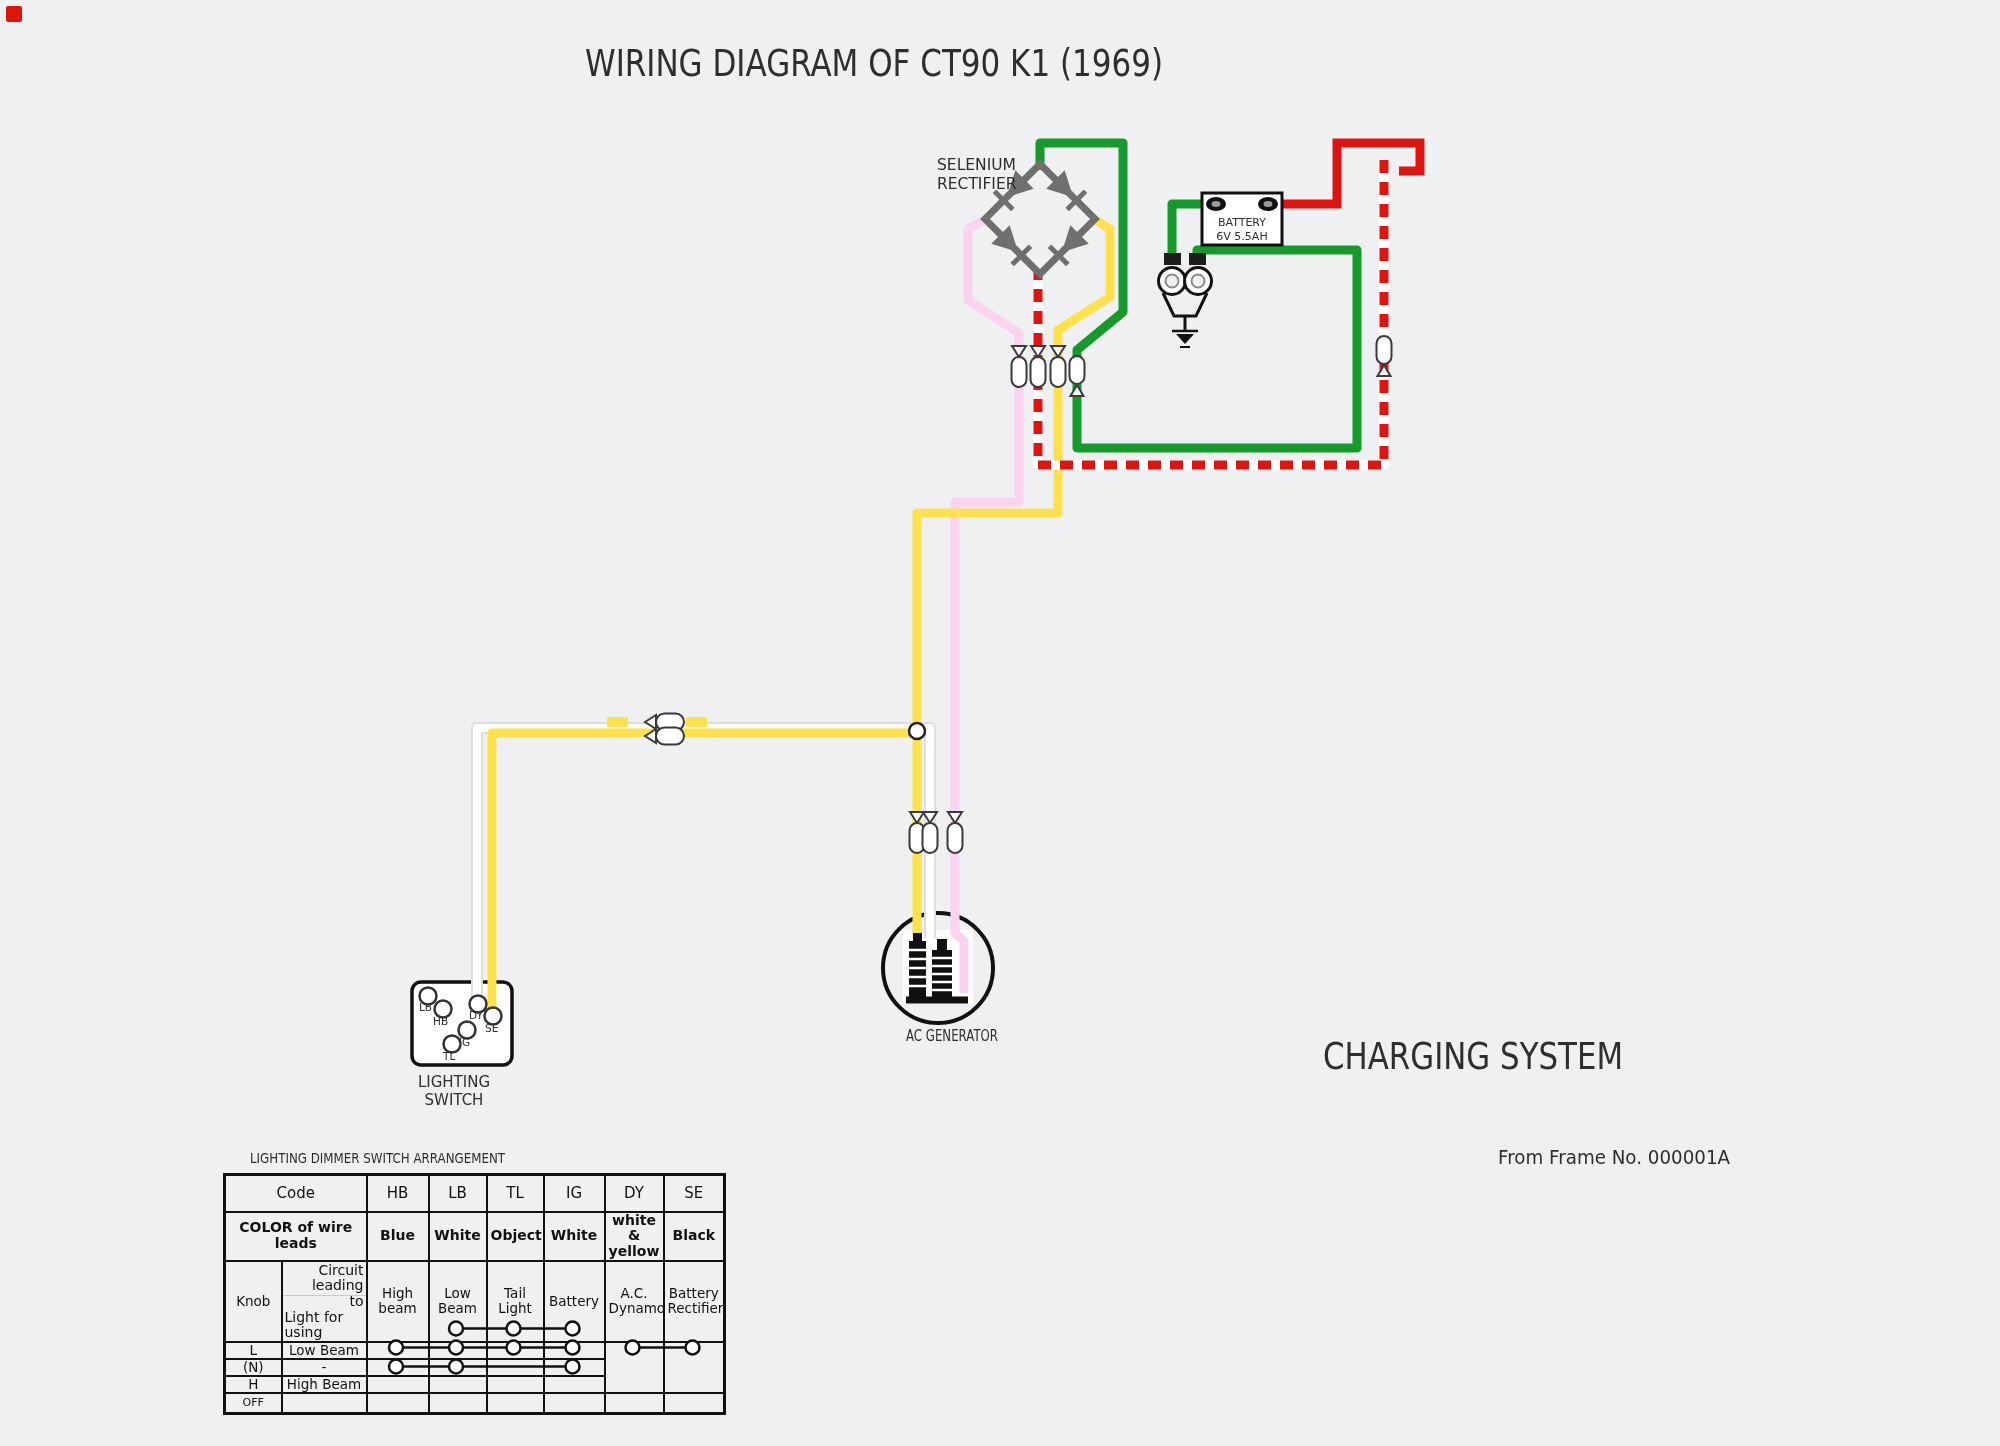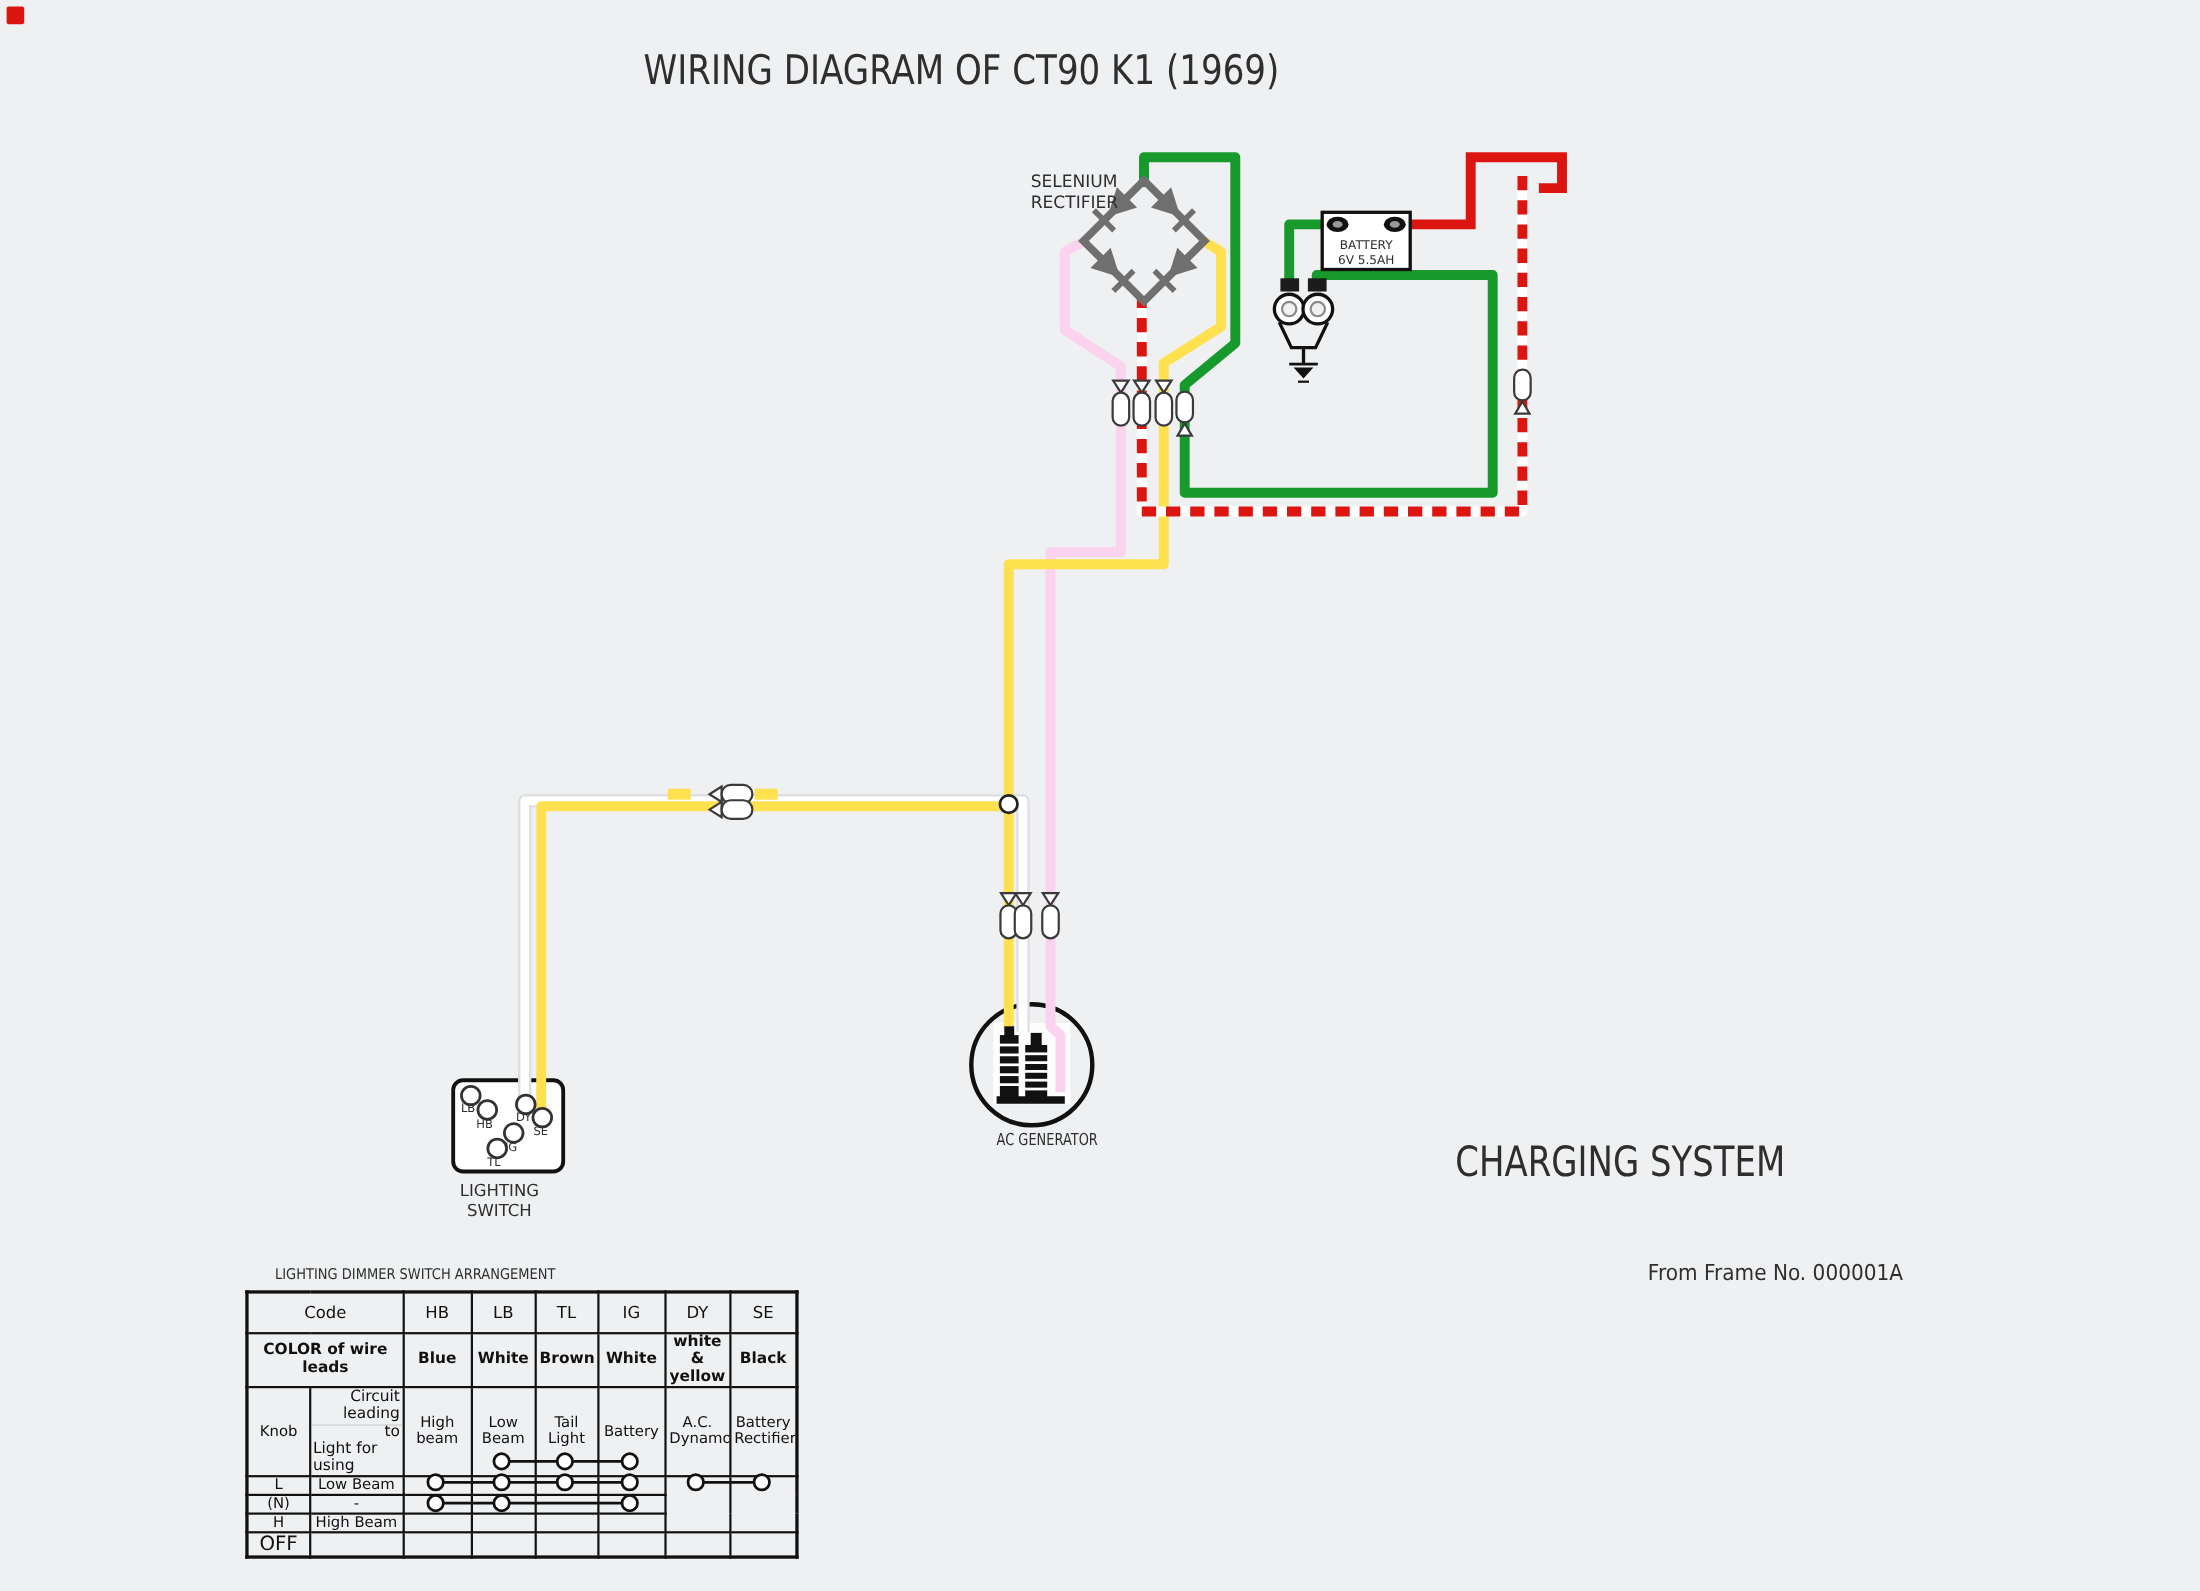--- a/index.html
+++ b/index.html
@@ -12,21 +12,21 @@
   .table-wrap{position:absolute;left:223px;top:1173px;width:500px;}
   table.switch{border-collapse:collapse;table-layout:fixed;width:500px;border:3px solid #111;
                font-family:"DejaVu Sans",sans-serif;color:#111;}
   table.switch td{border:2px solid #111;padding:0 3px;text-align:center;line-height:1.12;
                   font-size:14px;overflow:hidden;vertical-align:middle;}
   td.al{text-align:left;padding-left:6px;}
   tr.r1{height:37px;} tr.r1 td{font-size:15px;}
   tr.r2{height:33px;font-weight:bold;}
   tr.r3{height:70px;} tr.r3 td{font-size:13.5px;}
   tr.rb{height:17px;} tr.rb td{font-size:13.5px;line-height:1.05;}
-  tr.roff{height:21px;} tr.roff td{font-size:18px;margin-top:35px;}
+  tr.roff{height:21px;} tr.roff td{font-size:11px;margin-top:35px;}
   .splitcell{position:relative;height:100%;font-size:14px;}
   .split-top{text-align:right;padding:1px 2px 0 14px;}
   .split-bottom{text-align:left;padding:0 2px 0 2px;}
   .split-line{position:absolute;left:0;right:0;top:33px;height:1px;background:#c9c9c9;}
   .overlay{position:absolute;left:0;top:0;pointer-events:none;}
 </style>
 </head>
 <body>
 
 <div class="canvas">
@@ -208,21 +208,21 @@
       <td>LB</td>
       <td>TL</td>
       <td>IG</td>
       <td>DY</td>
       <td>SE</td>
     </tr>
     <tr class="r2">
       <td colspan="2" class="al">COLOR of wire leads</td>
       <td>Blue</td>
       <td>White</td>
-      <td>Brown</td>
+      <td>Object</td>
       <td>White</td>
       <td>white &amp; yellow</td>
       <td>Black</td>
     </tr>
     <tr class="r3">
       <td>Knob</td>
       <td style="padding:0">
         <div class="splitcell">
           <div class="split-top">Circuit leading to</div>
           <div class="split-line"></div>

